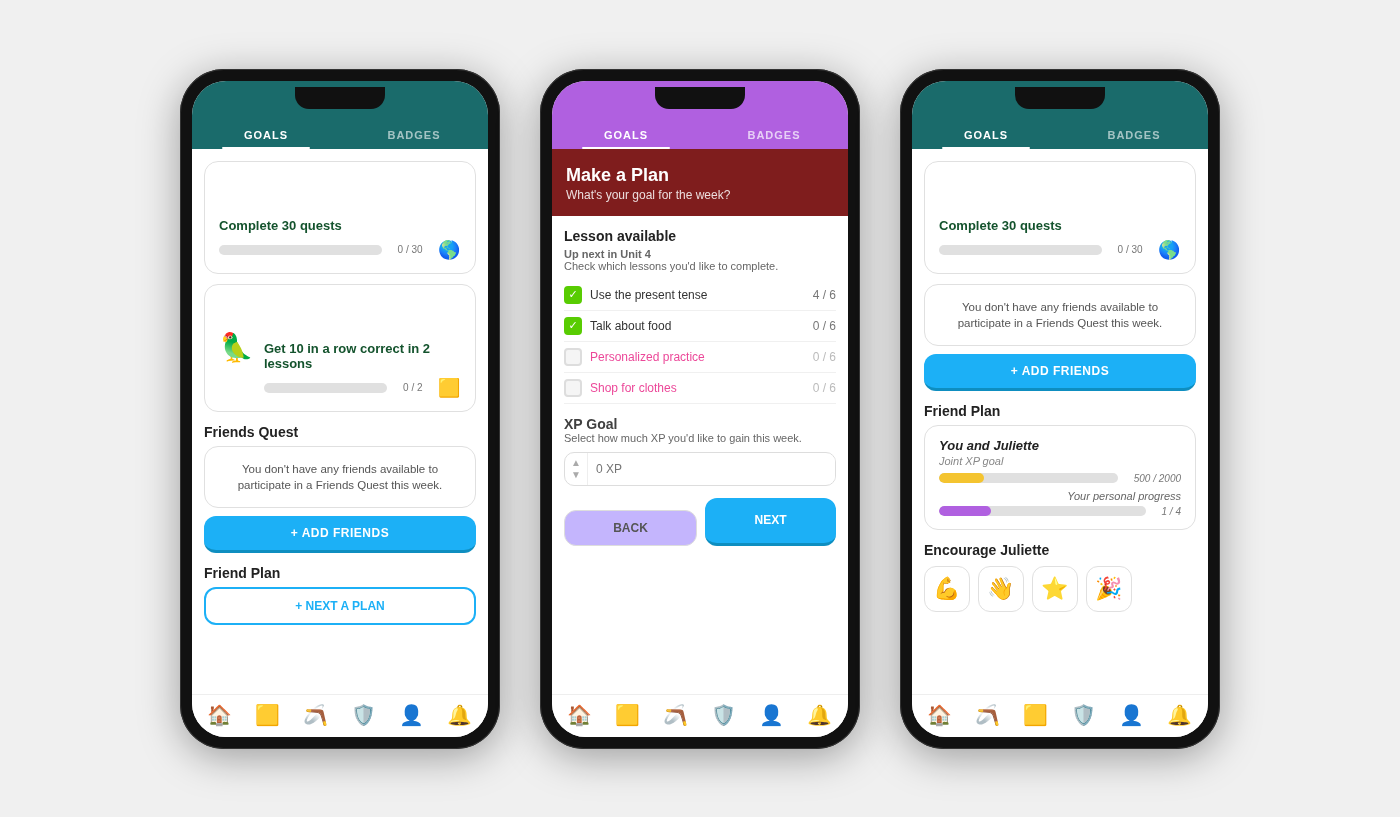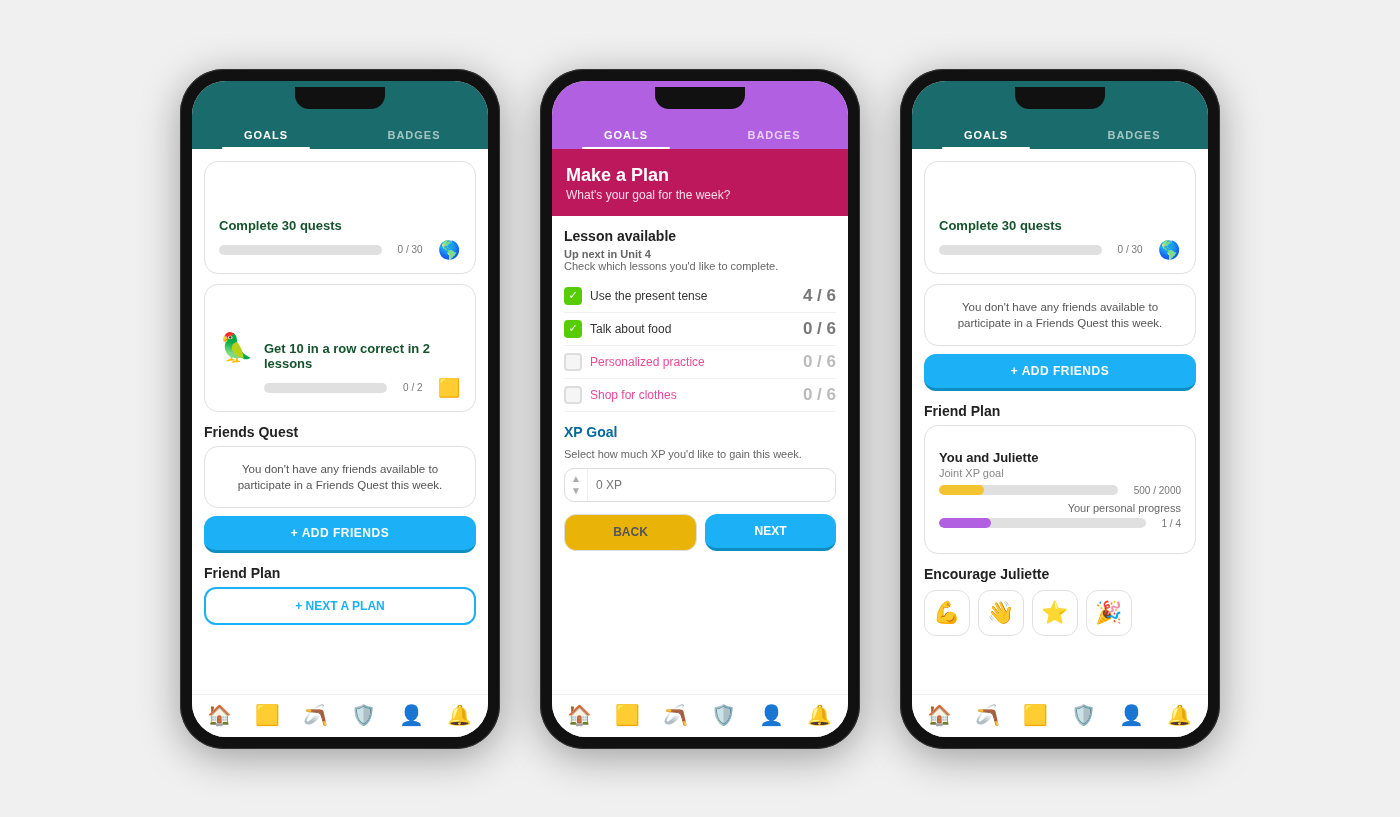--- a/index.html
+++ b/index.html
@@ -221,21 +221,21 @@
       border-top: 1px solid #eee;
       background: #fff;
     }
     .bottom-nav .nav-icon {
       font-size: 20px;
       cursor: pointer;
     }
 
     
     .purple-banner {
-      background: #be185d;
+      background: #7f1d1d;
       padding: 16px 14px 14px;
       margin: -12px -12px 12px;
     }
     .purple-banner h2 {
       font-size: 18px;
       font-weight: 800;
       color: #fff;
       margin-bottom: 2px;
     }
     .purple-banner p {
@@ -284,32 +284,32 @@
       background: #f5f5f5;
       border-color: #ddd;
     }
     .lesson-name {
       flex: 1;
       font-size: 12px;
       color: #333;
     }
     .lesson-name.disabled { color: #ec4899; }
     .lesson-count {
-      font-size: 17px;
+      font-size: 12px;
       color: #777;
-      font-weight: 700;
+      font-weight: 400;
     }
     .lesson-count.disabled { color: #bbb; }
 
     
     .xp-goal-title {
       font-size: 14px;
       font-weight: 800;
-      color: #0369a1;
-      margin: 12px 0 8px;
+      color: #404040;
+      margin: 12px 0 0;
     }
     .xp-goal-sub {
       font-size: 11px;
       color: #666;
       margin-bottom: 8px;
     }
     .xp-input-wrap {
       border: 1.5px solid #ddd;
       border-radius: 10px;
       display: flex;
@@ -339,48 +339,50 @@
     }
 
     
     .nav-row {
       display: flex;
       gap: 8px;
       margin-top: 4px;
     }
     .btn-back {
       flex: 1;
-      background: #eab308;
+      background: #c4b5fd;
       border: 1.5px solid #ddd;
       border-radius: 12px;
       padding: 10px 0;
       font-size: 12px;
       font-weight: 700;
       color: #555;
       cursor: pointer;
+      margin-top: 12px;
     }
     .btn-next {
       flex: 1;
       background: #1cb0f6;
       border: none;
       border-radius: 12px;
       padding: 10px 0;
       font-size: 12px;
       font-weight: 800;
       color: #fff;
       cursor: pointer;
       border-bottom: 3px solid #0e8ec0;
     }
 
     
     .friend-plan-card {
       border: 1.5px solid #e0e0e0;
       border-radius: 14px;
-      padding: 24px 14px;
+      padding: 12px 14px;
       margin-bottom: 10px;
+      font-style: italic;
     }
     .fp-name {
       font-size: 13px;
       font-weight: 800;
       color: #222;
       margin-bottom: 2px;
     }
     .fp-label {
       font-size: 11px;
       color: #888;

